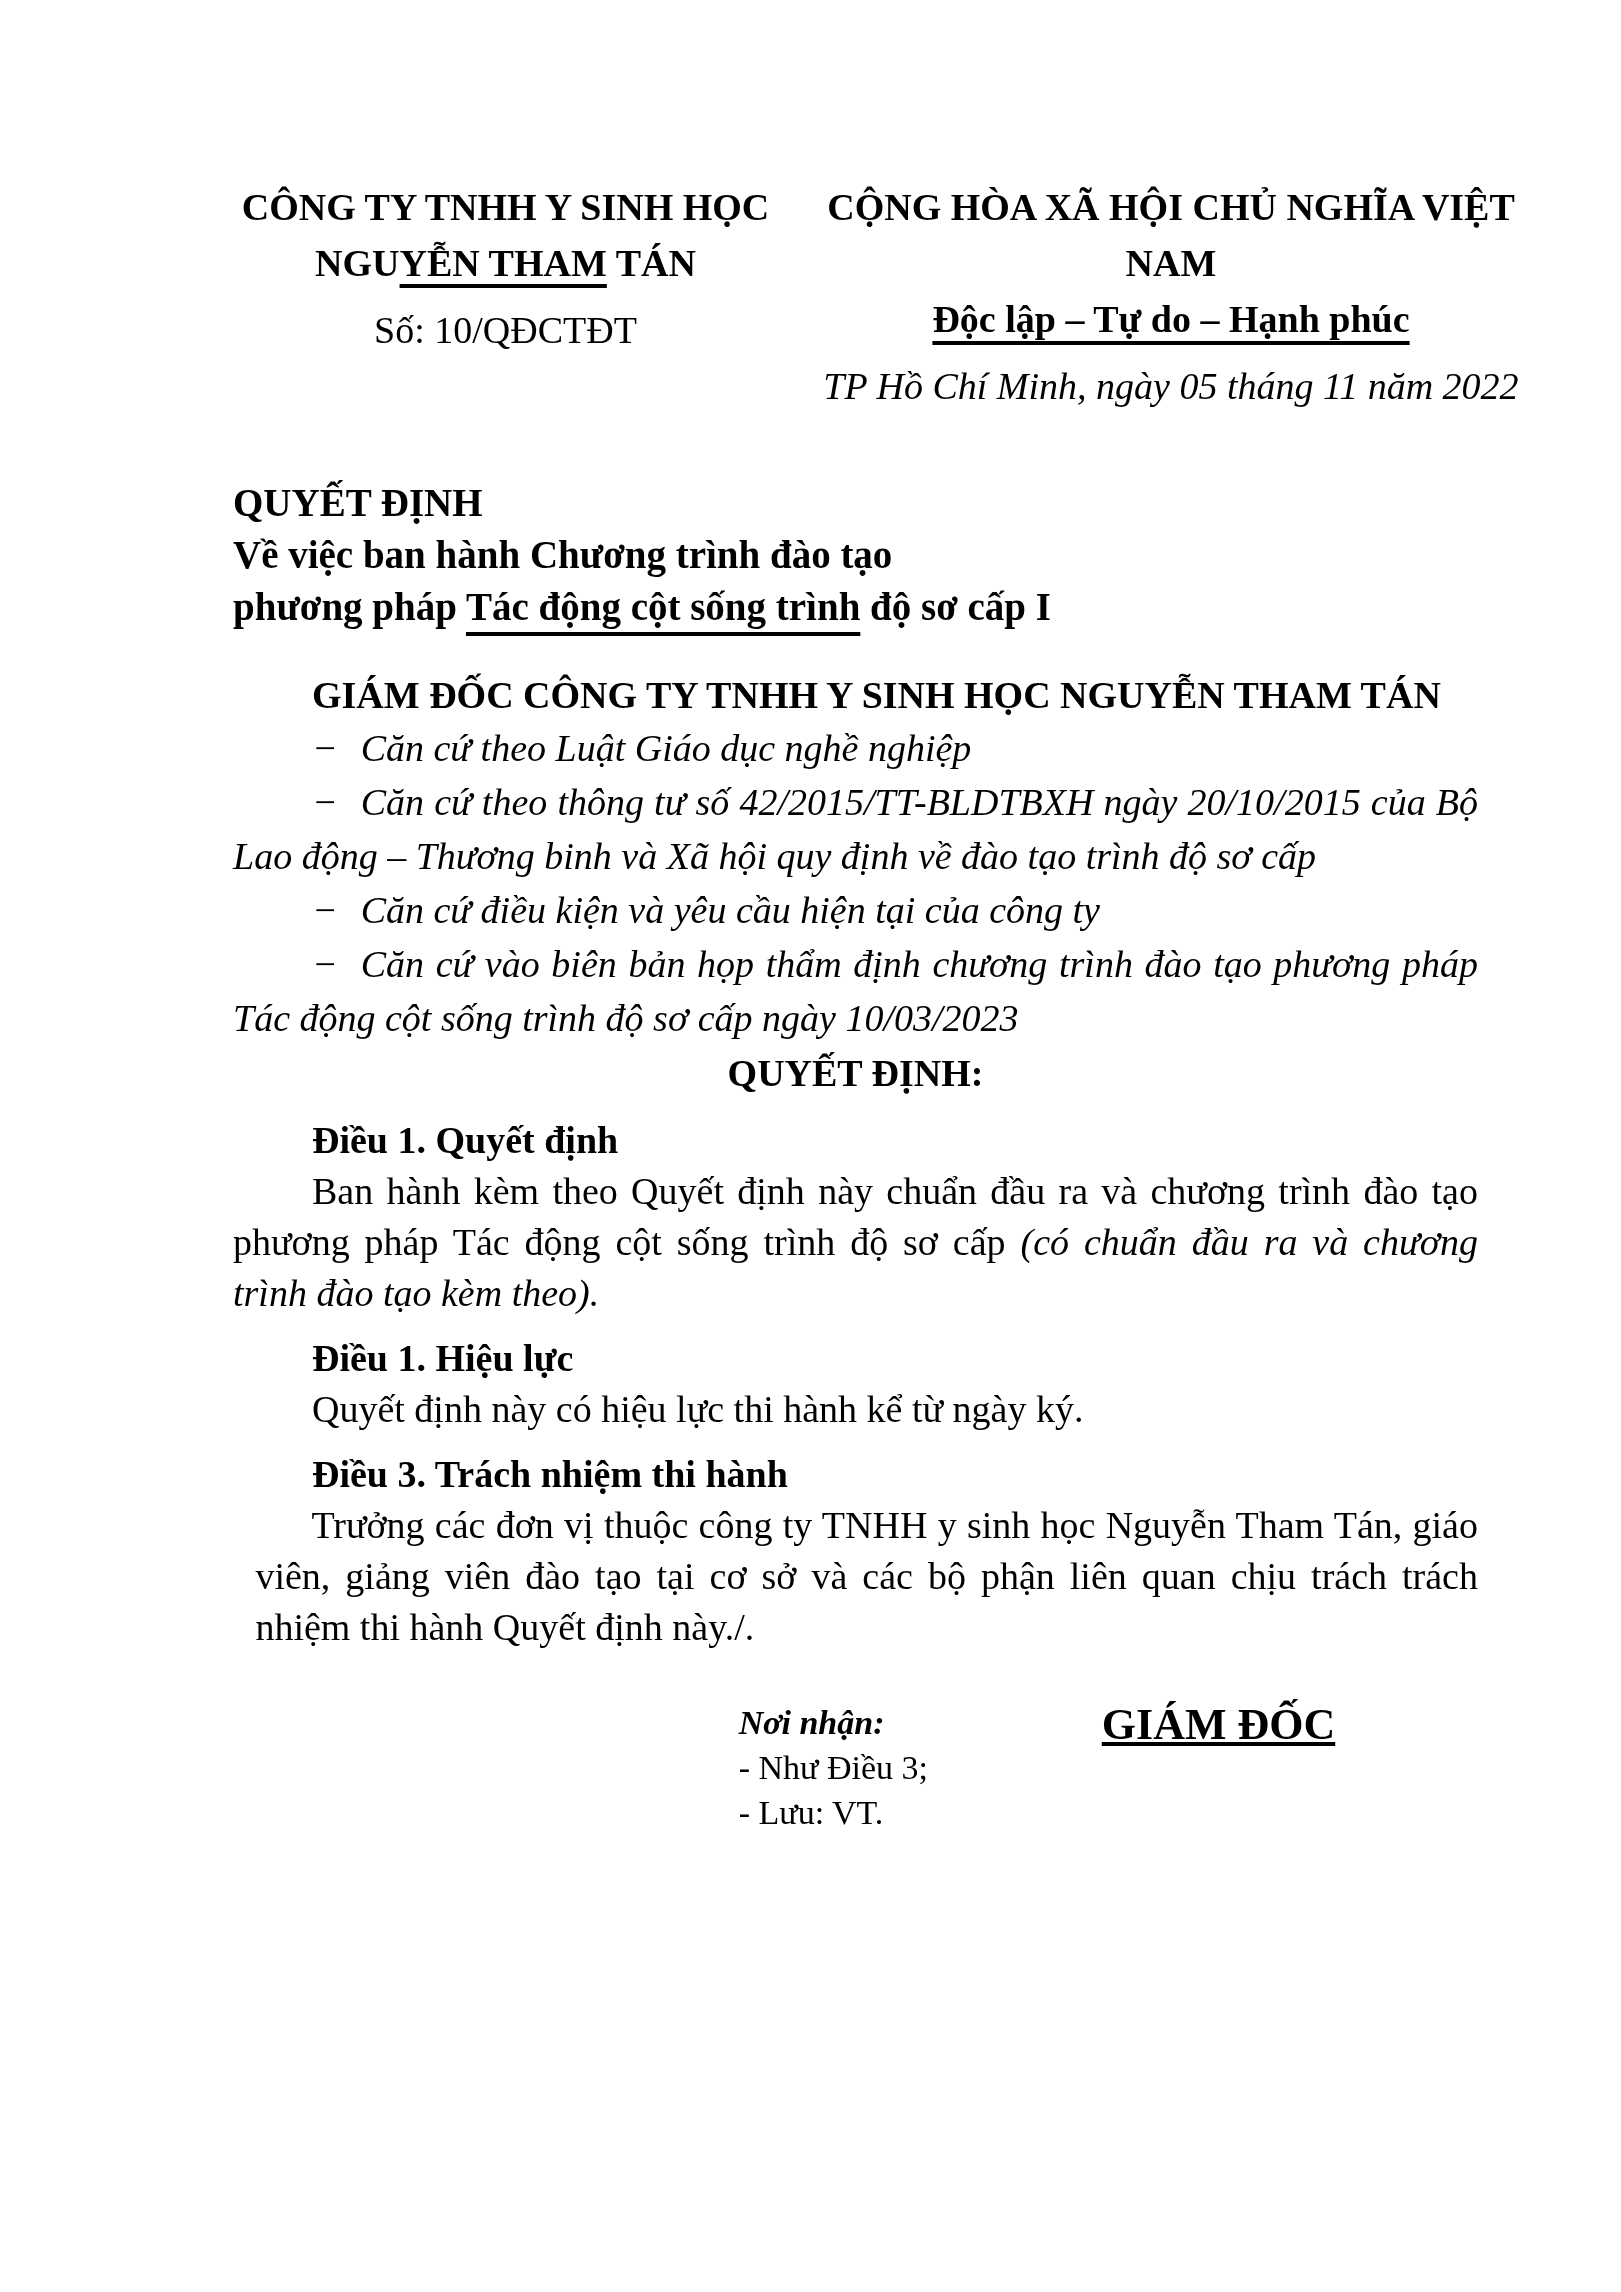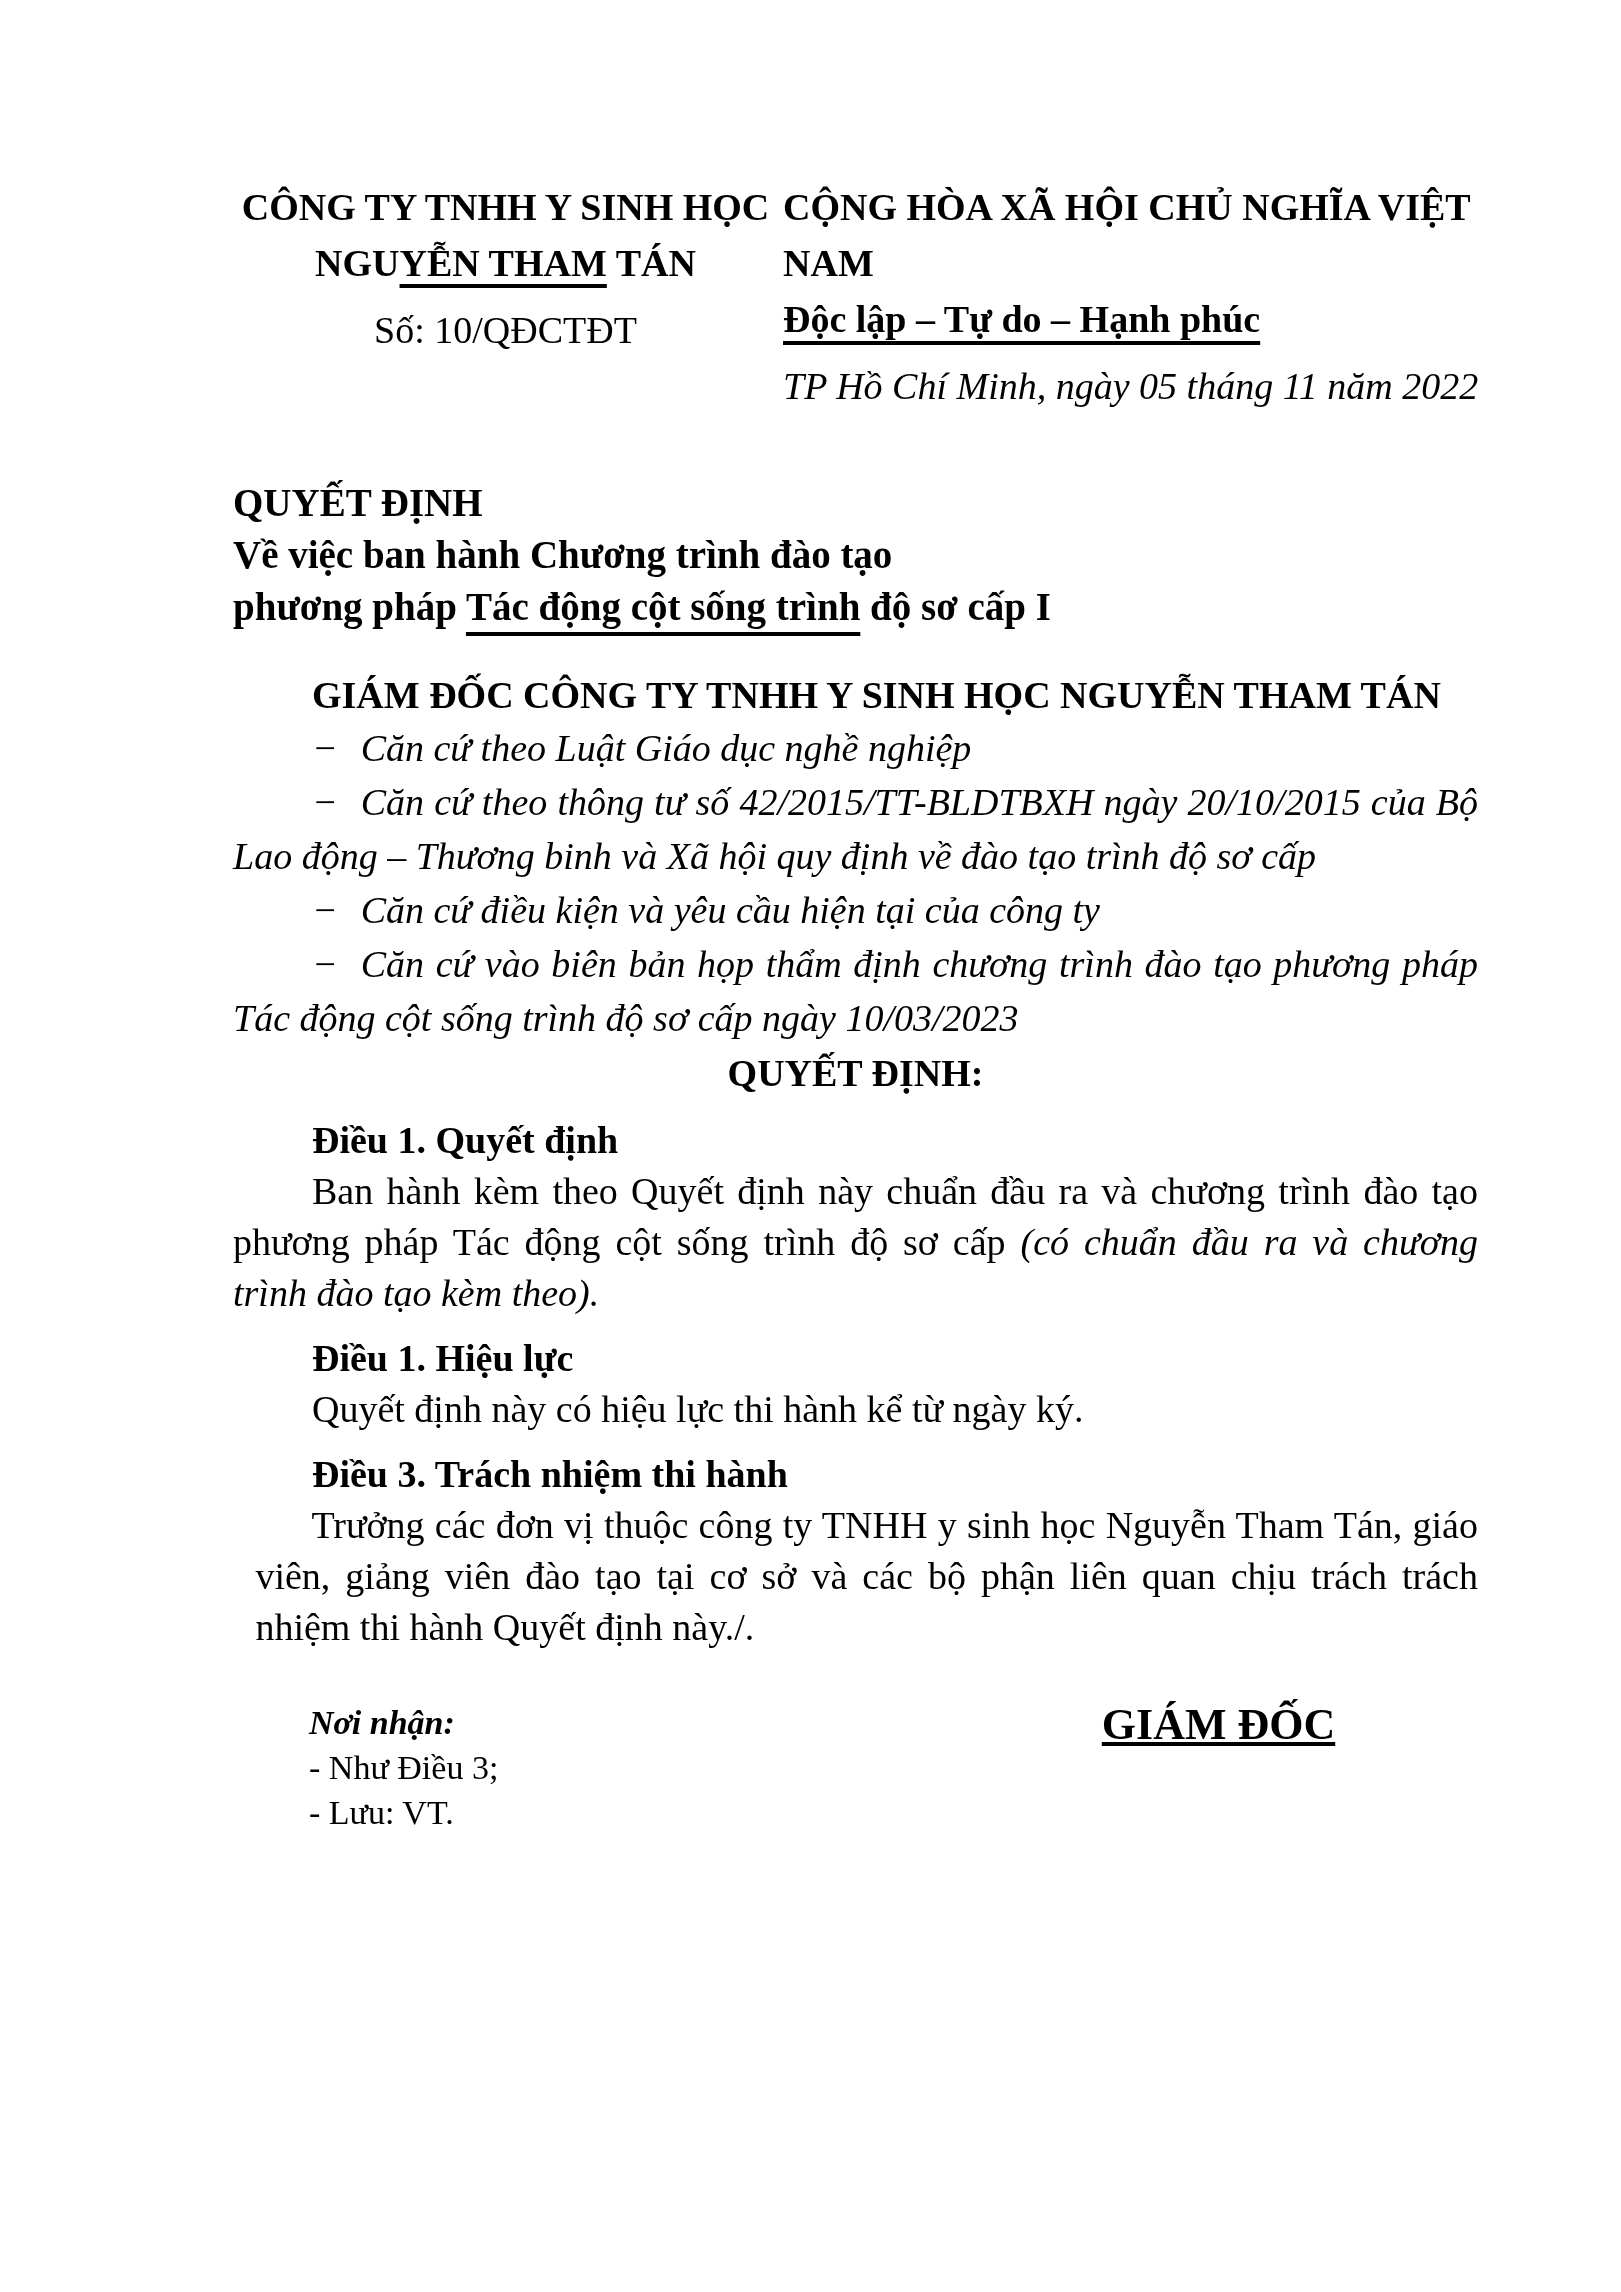--- a/index.html
+++ b/index.html
@@ -9,42 +9,42 @@
     background:#ffffff;color:#000000;
     font-family:"Liberation Serif","DejaVu Serif",serif;
     overflow:hidden;
     box-sizing:border-box;
     padding-top:179px;
   }
   p{margin:0;}
   
   .hdr{display:flex;margin:0 63px 0 228px;}
   .hdr-left{width:555px;text-align:center;}
-  .hdr-right{flex:1;}
+  .hdr-right{flex:1;text-align:center;}
   .hdr p{font-size:38px;line-height:56px;}
   .b{font-weight:bold;}
   .i{font-style:italic;}
   .line3{margin-top:10.7px;}
   .u-name{text-decoration:underline;text-decoration-thickness:3.6px;text-underline-offset:8px;}
   .u-motto{text-decoration:underline;text-decoration-thickness:3.6px;text-underline-offset:9px;}
   
   .title{margin:63px 144px 0 233px;text-align:left;}
   .title p{font-size:39px;line-height:52px;font-weight:bold;}
   .u-title{text-decoration:underline;text-decoration-thickness:3.6px;text-underline-offset:11.6px;}
   
   .content{margin:0 144px 0 233px;}
   .issuer{margin-top:36px;padding-left:79px;font-weight:bold;font-size:38px;line-height:52px;}
   .citation{font-style:italic;font-size:38px;line-height:54px;text-indent:79px;text-align:justify;}
   .cite-marker{margin-right:23px;}
   .decision-heading{text-align:center;font-weight:bold;font-size:38px;line-height:54px;margin-top:1.8px;}
   .art-h{font-weight:bold;font-size:38px;line-height:51px;margin-top:14.3px;text-indent:79px;}
   .art-p{font-size:38px;line-height:51px;text-indent:79px;text-align:justify;}
   .art-p.offset{padding-left:22.4px;text-indent:56px;}
   
-  .footer{display:flex;justify-content:space-between;margin:47px 144px 0 233px;}
+  .footer{display:flex;justify-content:flex-end;margin:47px 144px 0 233px;gap:31px;}
   .recipients{margin-left:76px;}
   .recipients-label{font-weight:bold;font-style:italic;font-size:34px;line-height:45px;}
   .recipient{font-size:34px;line-height:45px;}
   .signature{width:519px;text-align:center;}
   .signer-title{font-weight:bold;font-size:44px;line-height:50px;text-decoration:underline;}
   .signer-name{font-weight:bold;font-size:38px;line-height:50px;margin-top:224px;}
 </style>
 </head>
 <body>
 

